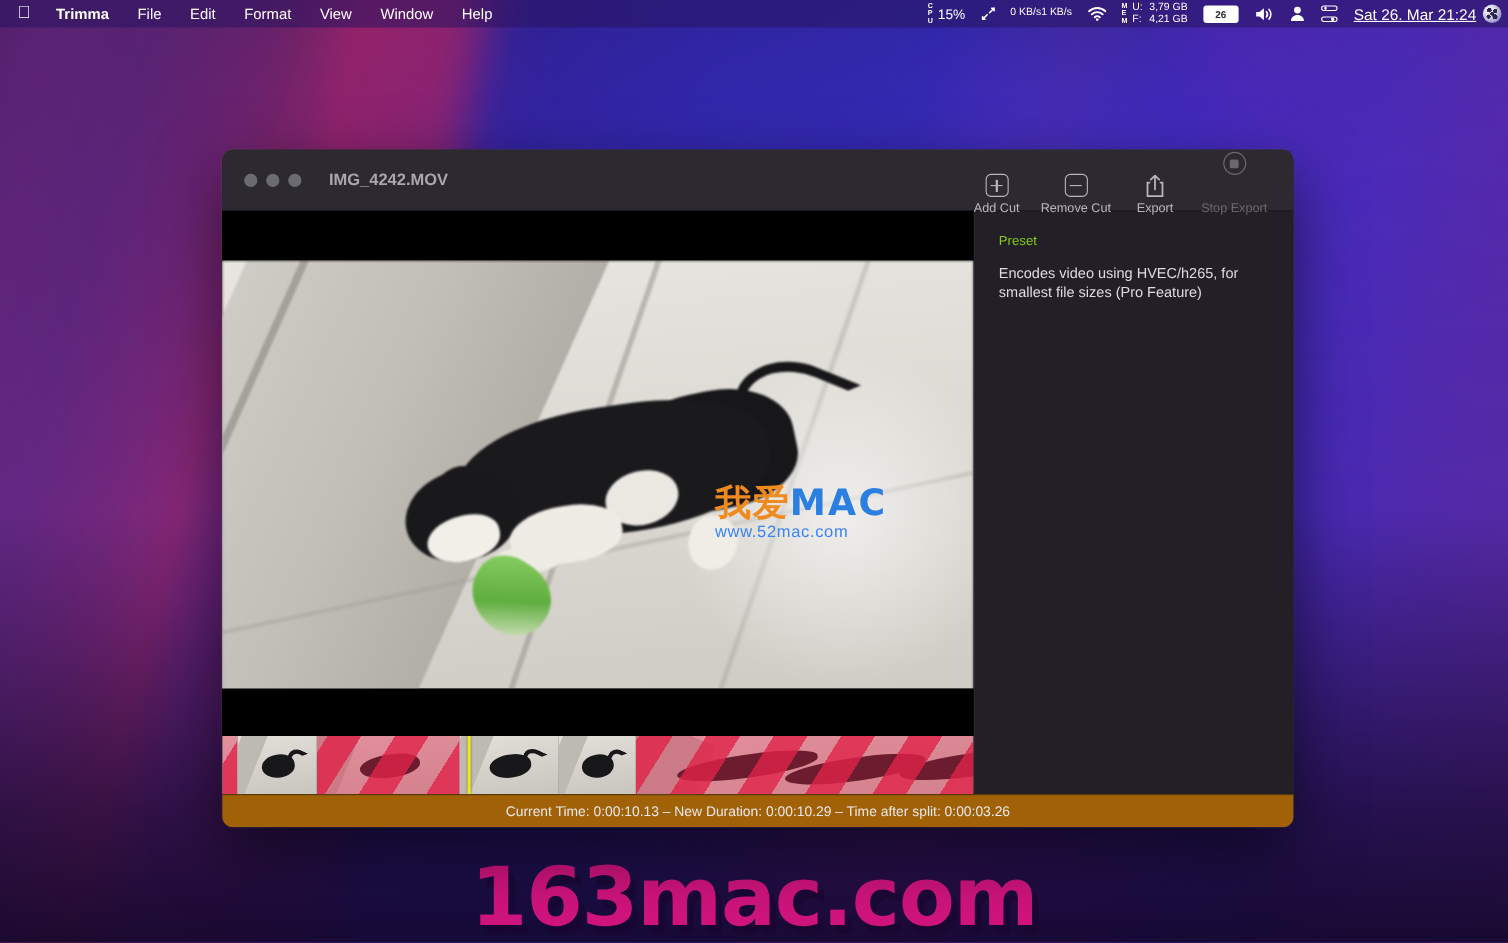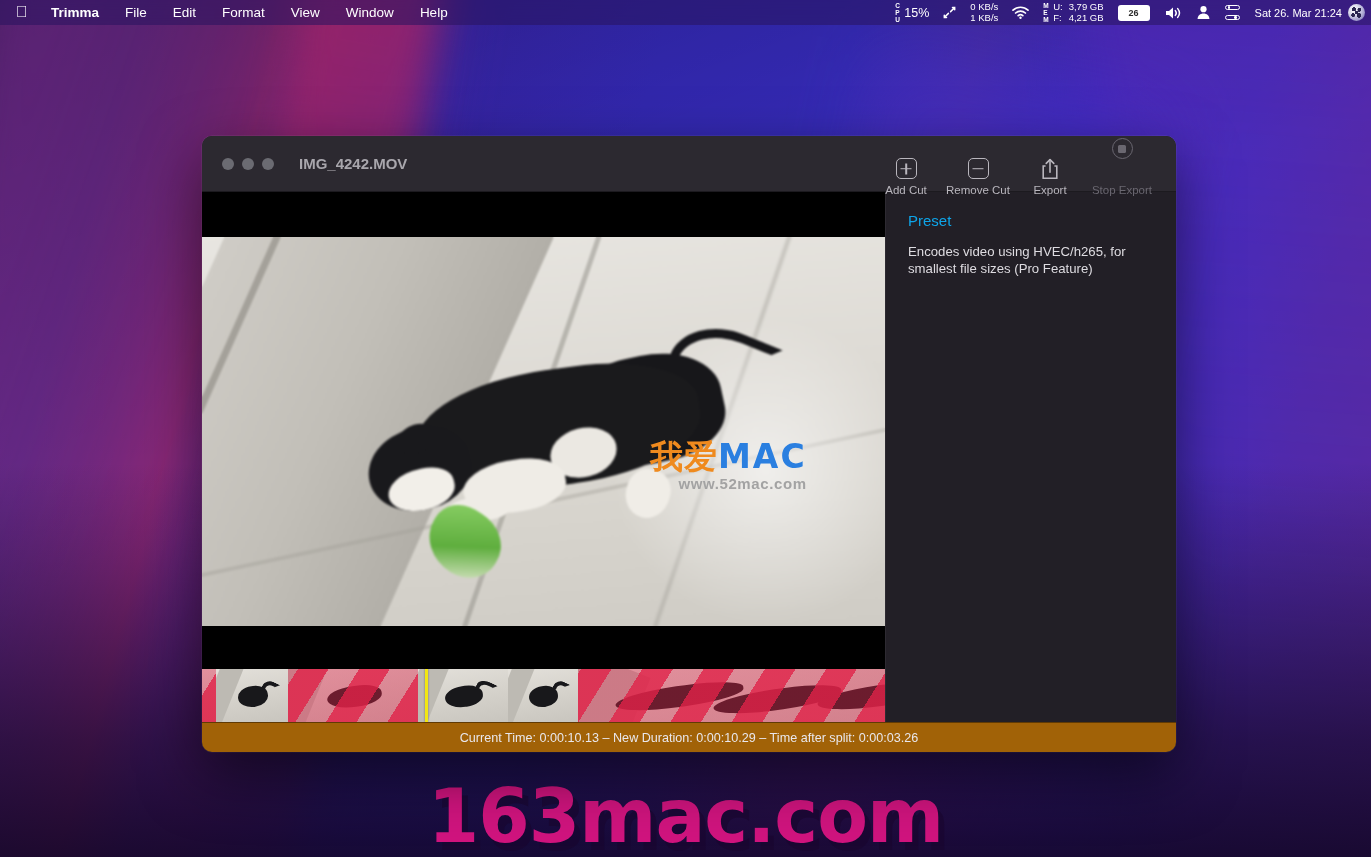--- a/index.html
+++ b/index.html
@@ -87,30 +87,30 @@
     margin-left: auto; display: flex; align-items: center;
     gap: 0; padding-right: 6px; font-size: 12.5px;
   }
   .status-item { display: flex; align-items: center; padding: 0 7px; white-space: nowrap; }
   .stack-label {
     display: inline-flex; flex-direction: column;
     font-size: 6.5px; line-height: 7px; font-weight: bold;
     letter-spacing: 0.4px; margin-right: 4px;
   }
   .two-line {
-    display: inline-flex; flex-direction: column;
+    display: inline-flex; flex-direction: row;
     font-size: 9.5px; line-height: 10.5px; text-align: left;
   }
   .two-line.num { text-align: right; }
   .mem-grid {
     display: inline-grid; grid-template-columns: auto auto;
     gap: 0 6px; font-size: 9.5px; line-height: 10.5px;
   }
   .mem-grid .v { text-align: right; }
-  #clock { padding: 0 6px 0 8px; font-size: 11px; }
+  #clock { padding: 0 6px 0 8px; font-size: 14px; text-decoration: underline; }
   .cal-icon {
     width: 32px; height: 16px; border-radius: 3px;
     background: #fff; color: #2a2a2a;
     font-size: 9px; font-weight: bold;
     display: flex; align-items: center; justify-content: center;
   }
   .ctrl-icon {
     width: 15px; height: 15px; display: flex;
     flex-direction: column; justify-content: space-between;
   }
@@ -302,23 +302,22 @@
     position: absolute; left: 448px; top: 248px;
     z-index: 6; pointer-events: none; text-align: left;
   }
   #wm-line1 {
     font-size: 33px; font-weight: bold; letter-spacing: 1px;
     line-height: 34px; font-family: "DejaVu Sans", sans-serif;
   }
   #wm-line1 .cn { color: #ef8a1e; }
   #wm-line1 .en { color: #2a7fe0; letter-spacing: 2px; }
   #wm-line2 {
-    color: #a3a3a3; font-size: 15px; font-weight: bold; letter-spacing: 0.6px;
+    color: #3b82f6; font-size: 15px; font-weight: normal; letter-spacing: 0.6px;
     margin-top: 1px;
-    text-align: right;
   }
 
   
   #filmstrip {
     height: 53px; flex: 0 0 53px; position: relative;
     background: #111; display: flex; overflow: hidden;
   }
   .thumb {
     position: relative; height: 100%; flex: 0 0 auto; overflow: hidden;
     background:
@@ -349,21 +348,21 @@
   #playhead {
     position: absolute; top: 0; bottom: 0; width: 3px;
     background: #f2e712; z-index: 9; box-shadow: 0 0 2px rgba(0,0,0,0.5);
   }
 
   
   #panel {
     flex: 1; background: #221f26; padding: 20px 22px 0 22px;
     border-left: 0.5px solid rgba(255,255,255,0.05);
   }
-  #preset-label { color: #0ea5e9; font-size: 15px; margin-bottom: 9px; }
+  #preset-label { color: #84cc16; font-size: 12px; margin-bottom: 9px; }
   #preset-select {
     width: 100%; height: 22px;
     background: linear-gradient(180deg, #4b4850, #3f3c45);
     border: 0.5px solid rgba(255,255,255,0.14);
     border-radius: 5px;
     display: flex; align-items: center;
     padding: 0 8px;
     color: #f0eef2; font-size: 12.5px;
     box-shadow: 0 1px 1px rgba(0,0,0,0.35);
   }

